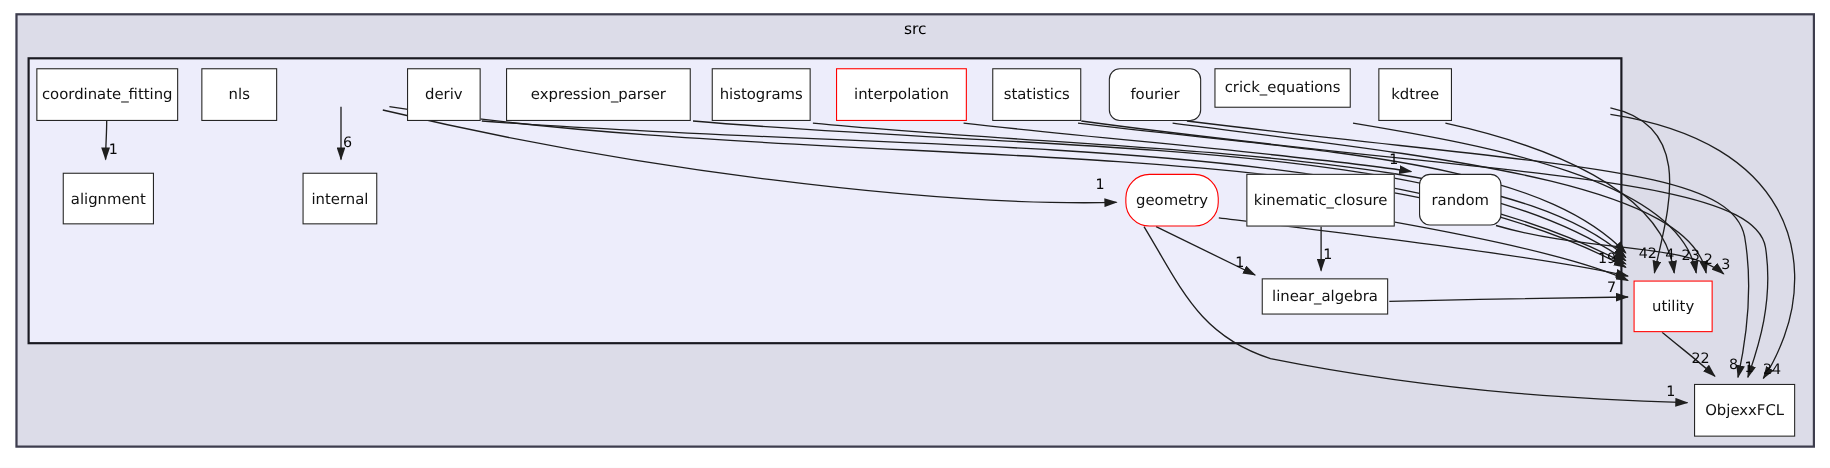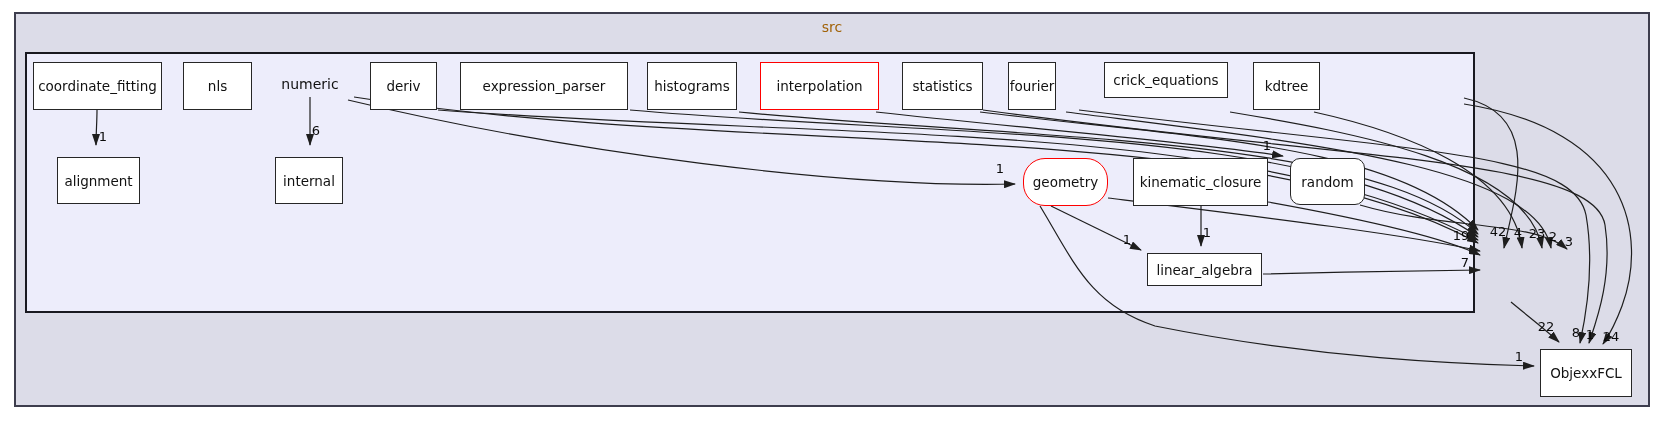--- a/index.html
+++ b/index.html
@@ -2,21 +2,21 @@
 <html style="--outer-fill: #dcdce8; --inner-fill: #ededfb; --node-fill: #ffffff; --node-border: #262626; --red-border: #fe0000; --edge-color: #1e1e1e;"><head>
 <meta charset="utf-8">
 <style>
   html,body{margin:0;padding:0;background:#ffffff;font-family:"DejaVu Sans","Liberation Sans",sans-serif;}
   #diagram{position:relative;width:1664px;height:425px;background:#ffffff;overflow:hidden;}
   .cluster-outer{position:absolute;left:14px;top:12px;width:1636px;height:395px;
     background:var(--outer-fill,#dcdce8);border:2px solid #3d3d4d;box-sizing:border-box;z-index:0;}
   .cluster-inner{position:absolute;left:25px;top:52px;width:1450px;height:261px;
     background:var(--inner-fill,#ededfb);border:2px solid #191920;box-sizing:border-box;z-index:1;}
   .src-label{position:absolute;left:14px;top:19px;width:1636px;text-align:center;
-    font-size:14px;color:#a16207;z-index:2;cursor:pointer;}
+    font-size:14px;color:#000000;z-index:2;cursor:pointer;}
   #edges{position:absolute;left:0;top:0;z-index:2;}
   .edge{fill:none;stroke:var(--edge-color,#1e1e1e);stroke-width:1.2px;}
   .node{position:absolute;display:flex;align-items:center;justify-content:center;
     background:var(--node-fill,#fff);border:1.5px solid var(--node-border,#262626);
     box-sizing:border-box;font-size:13.5px;color:#111;white-space:nowrap;z-index:3;cursor:pointer;}
   .node.red{border-color:var(--red-border,#fe0000);}
   .node.plain{background:transparent;border:none;cursor:default;font-size:14px;}
   .edge-label{position:absolute;transform:translate(-50%,-55%);font-size:13px;color:#0a0a0a;z-index:4;}
 </style>
 </head>
@@ -54,35 +54,35 @@
         <path d="M1201,206 C1201,218 1201,233 1201,246" class="edge" marker-end="url(#arrow)"></path>
         <path d="M1040,206 C1074,262 1090,305 1155,326 C1320,359 1463,364 1534,366" class="edge" marker-end="url(#arrow)"></path>
         <path d="M1511,302 C1529,317 1546,330 1559,342" class="edge" marker-end="url(#arrow)"></path>
         <path d="M1079,110 C1420,152 1573,152 1586,215 C1595,267 1585,320 1580,343" class="edge" marker-end="url(#arrow)"></path>
         <path d="M983,110 C1350,160 1594,158 1605,225 C1613,277 1596,322 1589,343" class="edge" marker-end="url(#arrow)"></path>
         <path d="M1464,104 C1632,130 1647,238 1622,306 C1613,330 1607,338 1603,344" class="edge" marker-end="url(#arrow)"></path>
       </g>
   </svg>
 <div class="node" style="left: 33px; top: 62px; width: 129px; height: 48px;">coordinate_fitting</div>
     <div class="node" style="left: 183px; top: 62px; width: 69px; height: 48px;">nls</div>
-    <div class="node plain" style="left: 272px; top: 64px; width: 76px; height: 40px;">numeric</div>
     <div class="node" style="left: 370px; top: 62px; width: 67px; height: 48px;">deriv</div>
     <div class="node" style="left: 460px; top: 62px; width: 168px; height: 48px;">expression_parser</div>
     <div class="node" style="left: 647px; top: 62px; width: 90px; height: 48px;">histograms</div>
     <div class="node red" style="left: 760px; top: 62px; width: 119px; height: 48px;">interpolation</div>
     <div class="node" style="left: 902px; top: 62px; width: 81px; height: 48px;">statistics</div>
-    <div class="node" style="left: 1008px; top: 62px; width: 48px; height: 48px;">fourier</div>
+    <div class="node" style="left: 1008px; top: 62px; width: 84px; height: 48px; border-radius: 10px;">fourier</div>
     <div class="node" style="left: 1104px; top: 62px; width: 124px; height: 36px;">crick_equations</div>
     <div class="node" style="left: 1253px; top: 62px; width: 67px; height: 48px;">kdtree</div>
     <div class="node" style="left: 57px; top: 157px; width: 83px; height: 47px;">alignment</div>
     <div class="node" style="left: 275px; top: 157px; width: 68px; height: 47px;">internal</div>
     <div class="node red" style="left: 1023px; top: 158px; width: 85px; height: 48px; border-radius: 22px;">geometry</div>
     <div class="node" style="left: 1133px; top: 158px; width: 135px; height: 48px;">kinematic_closure</div>
     <div class="node" style="left: 1290px; top: 158px; width: 75px; height: 47px; border-radius: 10px;">random</div>
     <div class="node" style="left: 1147px; top: 253px; width: 115px; height: 33px;">linear_algebra</div>
+    <div class="node red" style="left: 1485px; top: 255px; width: 72px; height: 47px;">utility</div>
     <div class="node" style="left: 1540px; top: 349px; width: 92px; height: 48px;">ObjexxFCL</div>
     <span class="edge-label" style="left: 103px; top: 137px;">1</span>
     <span class="edge-label" style="left: 316px; top: 131px;">6</span>
     <span class="edge-label" style="left: 1000px; top: 169px;">1</span>
     <span class="edge-label" style="left: 1461px; top: 236px;">19</span>
     <span class="edge-label" style="left: 1267px; top: 146px;">1</span>
     <span class="edge-label" style="left: 1553px; top: 237px;">2</span>
     <span class="edge-label" style="left: 1537px; top: 234px;">23</span>
     <span class="edge-label" style="left: 1518px; top: 233px;">4</span>
     <span class="edge-label" style="left: 1498px; top: 232px;">42</span>

